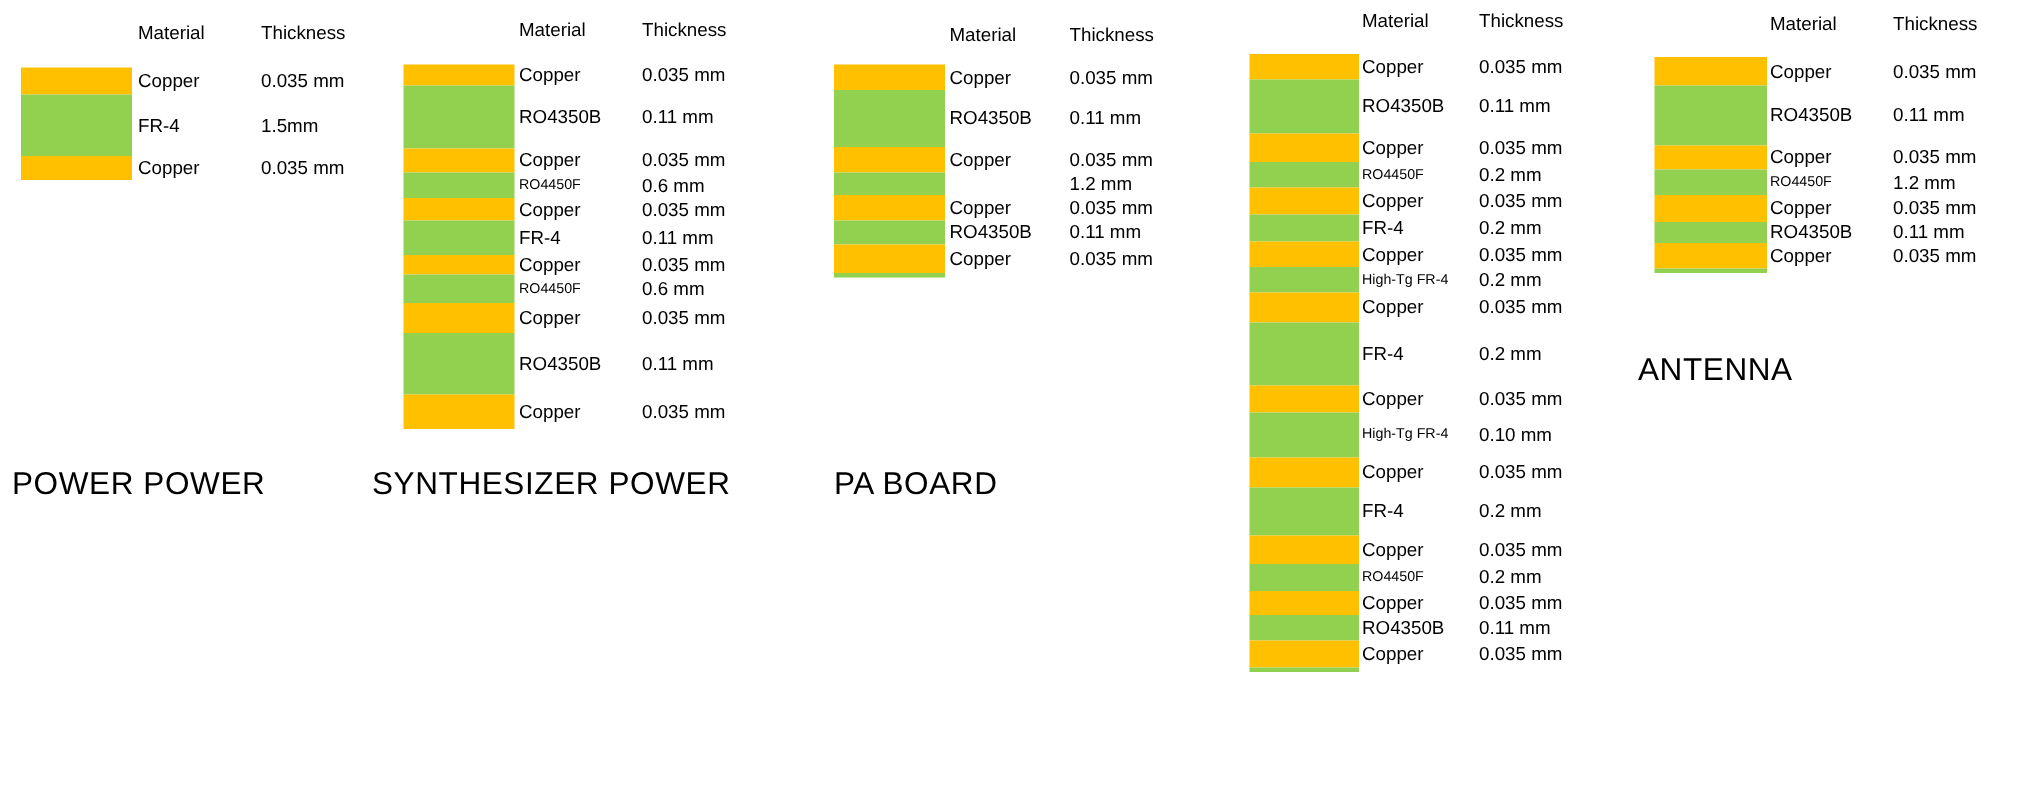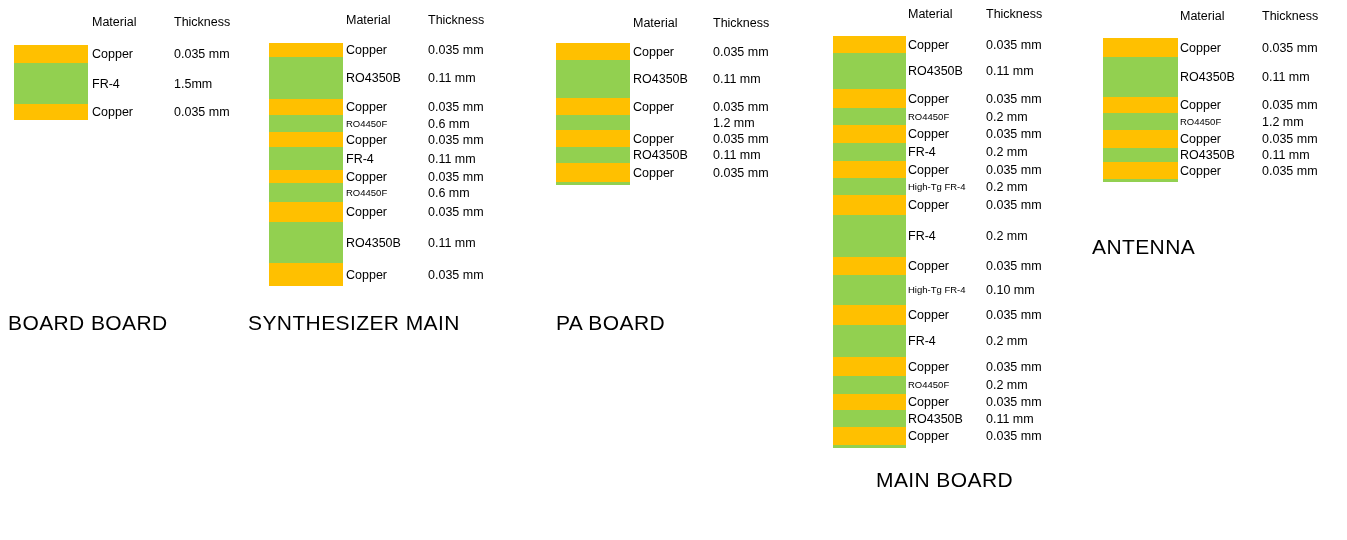--- a/index.html
+++ b/index.html
@@ -51,21 +51,21 @@
       <div class="col-header" style="left: 174px; top: 15px;">Thickness</div>
       <div class="layer" style="left: 14px; top: 45px; width: 74px; height: 18px; background: rgb(255, 192, 0);"></div>
       <div class="mat-label" style="left: 92px; top: 54px;">Copper</div>
       <div class="thk-label" style="left: 174px; top: 54px;">0.035 mm</div>
       <div class="layer" style="left: 14px; top: 63px; width: 74px; height: 41px; background: rgb(146, 208, 80);"></div>
       <div class="mat-label" style="left: 92px; top: 83.5px;">FR-4</div>
       <div class="thk-label" style="left: 174px; top: 83.5px;">1.5mm</div>
       <div class="layer" style="left: 14px; top: 104px; width: 74px; height: 16px; background: rgb(255, 192, 0);"></div>
       <div class="mat-label" style="left: 92px; top: 112px;">Copper</div>
       <div class="thk-label" style="left: 174px; top: 112px;">0.035 mm</div>
-      <div class="board-title" style="left: 8px; top: 311px;">BOARD BOARD</div>
+      <div class="board-title" style="left: 8px; top: 311px;">POWER POWER</div>
     </div>
     <div class="board-group">
       <div class="col-header" style="left: 346px; top: 13px;">Material</div>
       <div class="col-header" style="left: 428px; top: 13px;">Thickness</div>
       <div class="layer" style="left: 269px; top: 43px; width: 74px; height: 14px; background: rgb(255, 192, 0);"></div>
       <div class="mat-label" style="left: 346px; top: 50px;">Copper</div>
       <div class="thk-label" style="left: 428px; top: 50px;">0.035 mm</div>
       <div class="layer" style="left: 269px; top: 57px; width: 74px; height: 42px; background: rgb(146, 208, 80);"></div>
       <div class="mat-label" style="left: 346px; top: 78px;">RO4350B</div>
       <div class="thk-label" style="left: 428px; top: 78px;">0.11 mm</div>
@@ -89,21 +89,21 @@
       <div class="thk-label" style="left: 428px; top: 192.5px;">0.6 mm</div>
       <div class="layer" style="left: 269px; top: 202px; width: 74px; height: 20px; background: rgb(255, 192, 0);"></div>
       <div class="mat-label" style="left: 346px; top: 212px;">Copper</div>
       <div class="thk-label" style="left: 428px; top: 212px;">0.035 mm</div>
       <div class="layer" style="left: 269px; top: 222px; width: 74px; height: 41px; background: rgb(146, 208, 80);"></div>
       <div class="mat-label" style="left: 346px; top: 242.5px;">RO4350B</div>
       <div class="thk-label" style="left: 428px; top: 242.5px;">0.11 mm</div>
       <div class="layer" style="left: 269px; top: 263px; width: 74px; height: 23px; background: rgb(255, 192, 0);"></div>
       <div class="mat-label" style="left: 346px; top: 274.5px;">Copper</div>
       <div class="thk-label" style="left: 428px; top: 274.5px;">0.035 mm</div>
-      <div class="board-title" style="left: 248px; top: 311px;">SYNTHESIZER MAIN</div>
+      <div class="board-title" style="left: 248px; top: 311px;">SYNTHESIZER POWER</div>
     </div>
     <div class="board-group">
       <div class="col-header" style="left: 633px; top: 16px;">Material</div>
       <div class="col-header" style="left: 713px; top: 16px;">Thickness</div>
       <div class="layer" style="left: 556px; top: 43px; width: 74px; height: 17px; background: rgb(255, 192, 0);"></div>
       <div class="mat-label" style="left: 633px; top: 51.5px;">Copper</div>
       <div class="thk-label" style="left: 713px; top: 51.5px;">0.035 mm</div>
       <div class="layer" style="left: 556px; top: 60px; width: 74px; height: 38px; background: rgb(146, 208, 80);"></div>
       <div class="mat-label" style="left: 633px; top: 79px;">RO4350B</div>
       <div class="thk-label" style="left: 713px; top: 79px;">0.11 mm</div>
@@ -178,21 +178,20 @@
       <div class="layer" style="left: 833px; top: 394px; width: 73px; height: 16px; background: rgb(255, 192, 0);"></div>
       <div class="mat-label" style="left: 908px; top: 402px;">Copper</div>
       <div class="thk-label" style="left: 986px; top: 402px;">0.035 mm</div>
       <div class="layer" style="left: 833px; top: 410px; width: 73px; height: 17px; background: rgb(146, 208, 80);"></div>
       <div class="mat-label" style="left: 908px; top: 418.5px;">RO4350B</div>
       <div class="thk-label" style="left: 986px; top: 418.5px;">0.11 mm</div>
       <div class="layer" style="left: 833px; top: 427px; width: 73px; height: 18px; background: rgb(255, 192, 0);"></div>
       <div class="mat-label" style="left: 908px; top: 436px;">Copper</div>
       <div class="thk-label" style="left: 986px; top: 436px;">0.035 mm</div>
       <div class="layer" style="left: 833px; top: 445px; width: 73px; height: 3px; background: rgb(146, 208, 80);"></div>
-      <div class="board-title" style="left: 876px; top: 468px;">MAIN BOARD</div>
     </div>
     <div class="board-group">
       <div class="col-header" style="left: 1180px; top: 9px;">Material</div>
       <div class="col-header" style="left: 1262px; top: 9px;">Thickness</div>
       <div class="layer" style="left: 1103px; top: 38px; width: 75px; height: 19px; background: rgb(255, 192, 0);"></div>
       <div class="mat-label" style="left: 1180px; top: 47.5px;">Copper</div>
       <div class="thk-label" style="left: 1262px; top: 47.5px;">0.035 mm</div>
       <div class="layer" style="left: 1103px; top: 57px; width: 75px; height: 40px; background: rgb(146, 208, 80);"></div>
       <div class="mat-label" style="left: 1180px; top: 77px;">RO4350B</div>
       <div class="thk-label" style="left: 1262px; top: 77px;">0.11 mm</div>

